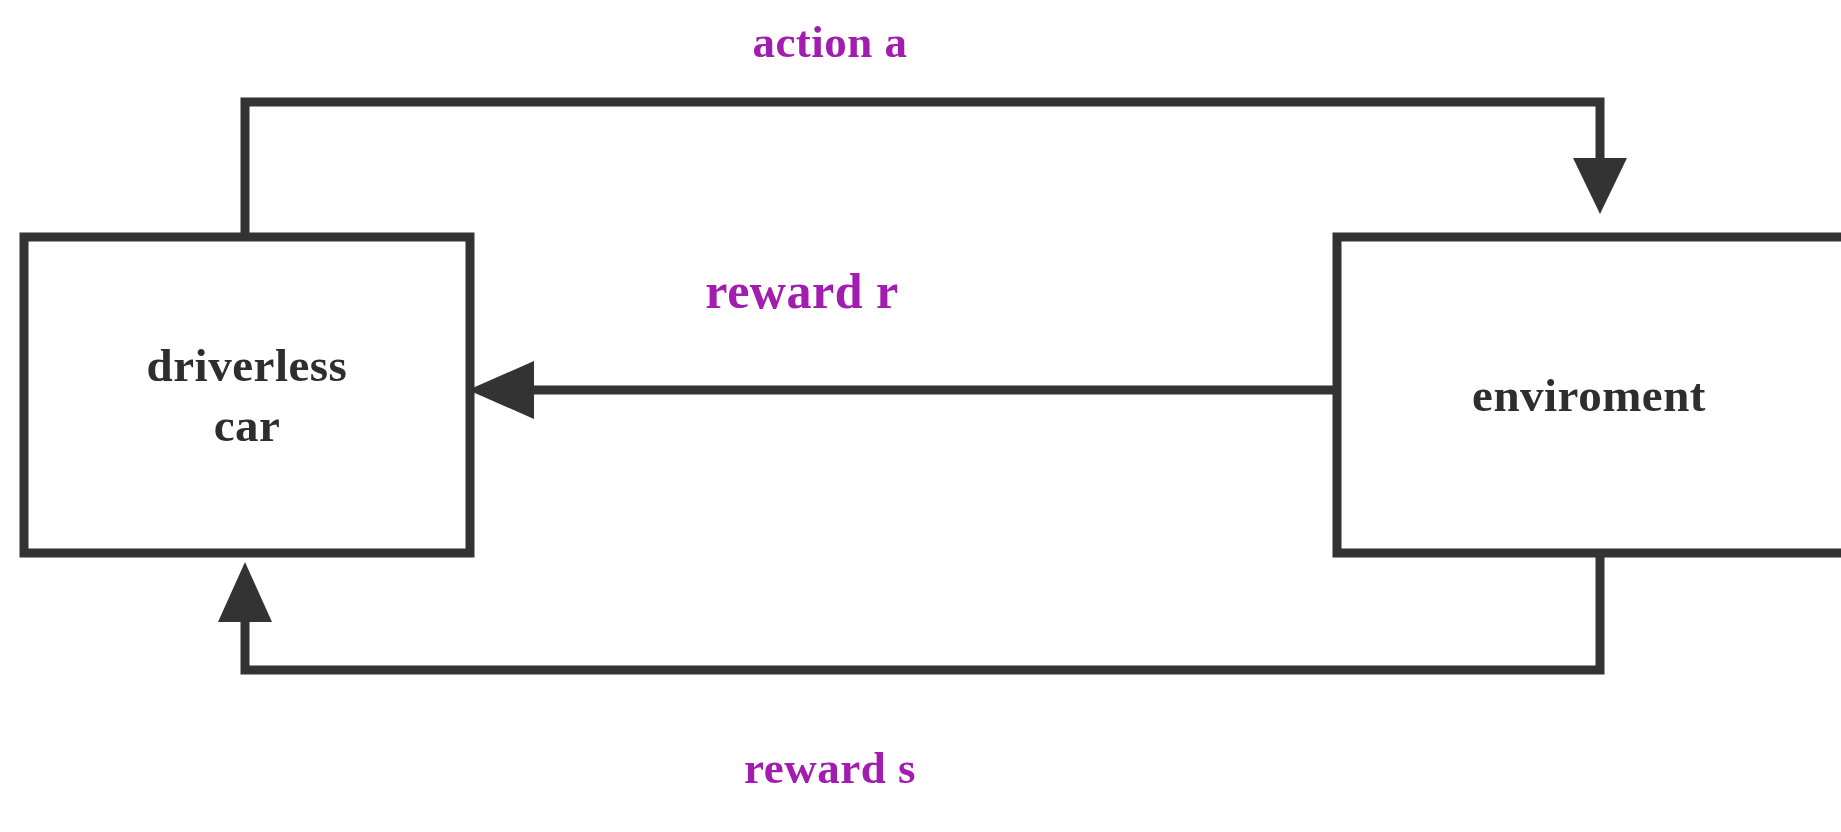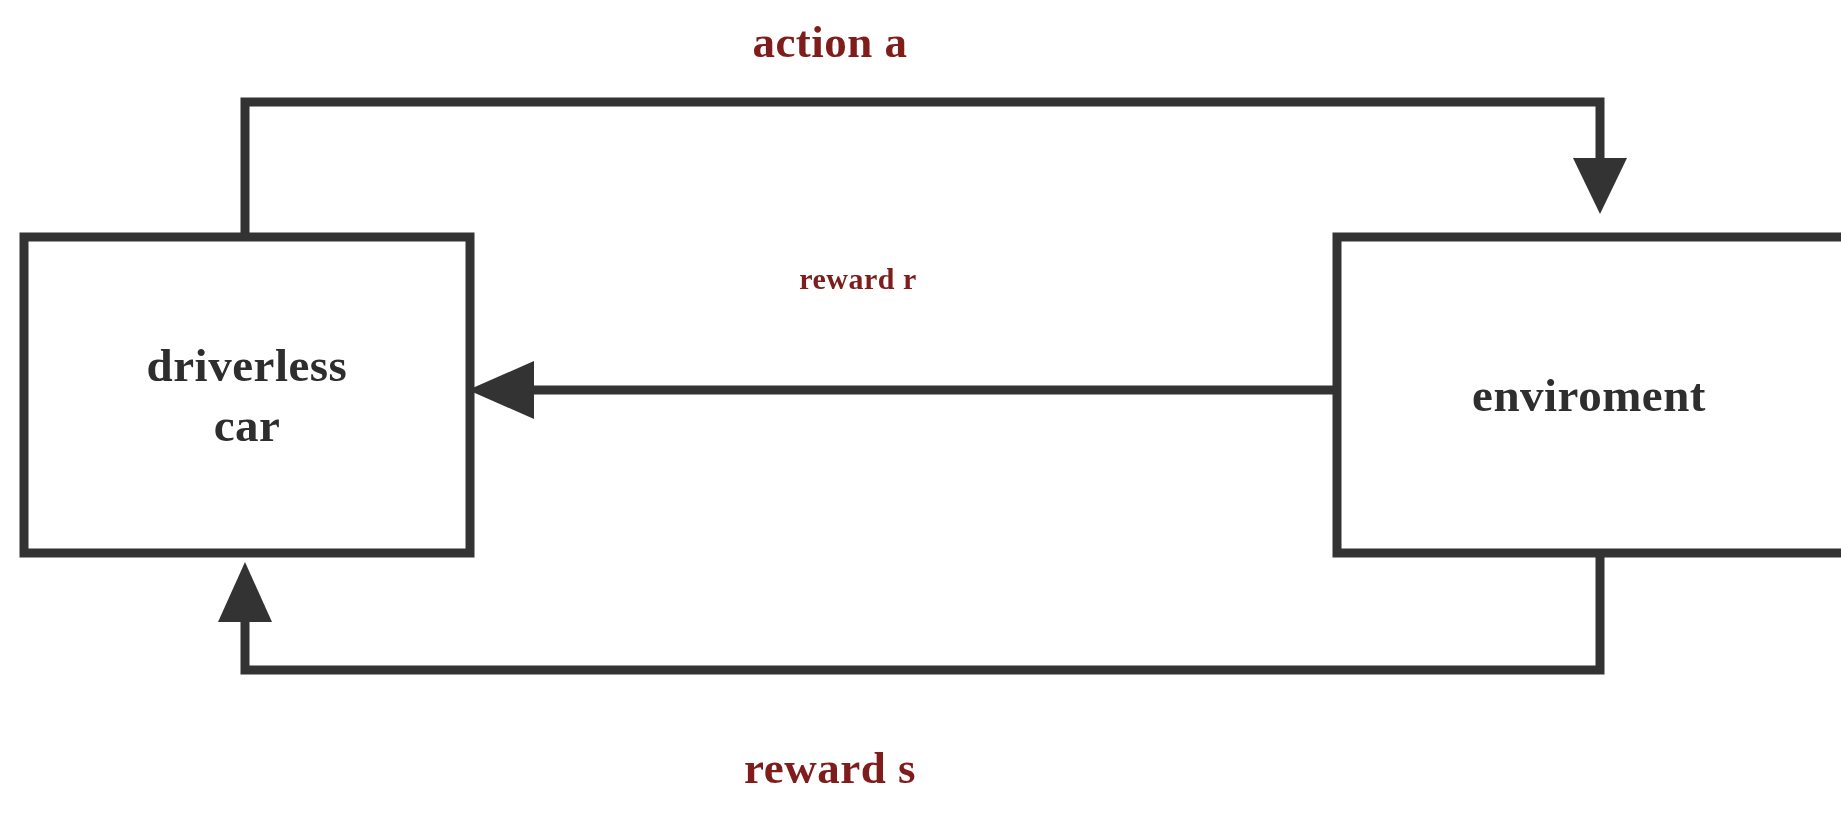--- a/index.html
+++ b/index.html
@@ -40,21 +40,21 @@
     color: #2e2e2e;
     white-space: pre;
     letter-spacing: 0.5px;
     line-height: 1.28;
     pointer-events: none;
   }
   .edge-label {
     position: absolute;
     font-family: "Liberation Serif", "DejaVu Serif", serif;
     font-weight: bold;
-    color: #7f1d1d;
+    color: #a21caf;
     white-space: pre;
     letter-spacing: 0.5px;
     text-align: center;
     pointer-events: none;
   }
   #agent-node-label {
     left: 24px;
     top: 237px;
     width: 446px;
     height: 316px;
@@ -67,24 +67,24 @@
     height: 316px;
     font-size: 47px;
   }
   #action-edge-label {
     left: 640px;
     top: 16px;
     width: 380px;
     font-size: 45px;
   }
   #reward-edge-label {
-    left: 668px;
+    left: 612px;
     top: 262px;
     width: 380px;
-    font-size: 30px;
+    font-size: 50px;
   }
   #state-edge-label {
     left: 640px;
     top: 742px;
     width: 380px;
     font-size: 45px;
   }
 </style>
 </head>
 <body>

